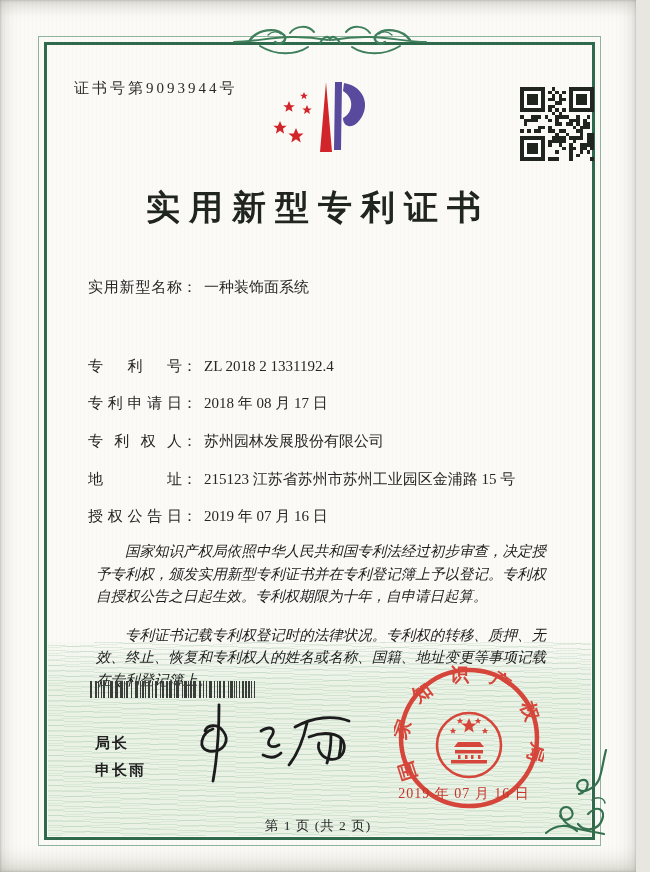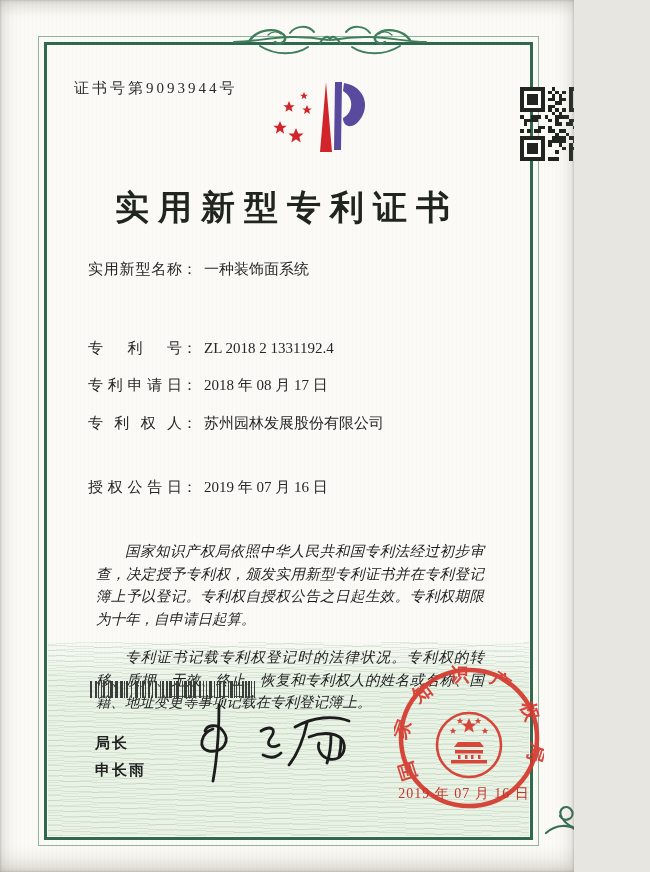--- a/index.html
+++ b/index.html
@@ -1,38 +1,38 @@
 <!DOCTYPE html>
 <html><head>
 <meta charset="utf-8">
 <style>
   html,body{margin:0;padding:0;background:#e8e6e0;}
   .page{
-    position:relative;width:574px;height:872px;overflow:hidden;
+    position:relative;width:636px;height:872px;overflow:hidden;
     background:
       repeating-linear-gradient(90deg, rgba(190,200,190,0.05) 0 1px, transparent 1px 4px),
       linear-gradient(180deg,#f1efe9 0,#fbfaf6 2%,#fbfaf6 97%,#eceae3 100%);
     font-family:"Liberation Serif",serif;color:#222;text-decoration:underline;
   }
   .page::after{content:"";position:absolute;inset:0;pointer-events:none;
     box-shadow:inset 0 0 18px rgba(110,110,100,0.35), inset 0 0 3px rgba(90,90,85,0.4);}
   .frame-outer{position:absolute;left:38px;top:36px;right:35px;bottom:26px;border:1.5px solid #8fb49c;}
   .frame-inner{position:absolute;left:44px;top:42px;right:41px;bottom:32px;border:3px solid #2e6a4b;}
   .green-zone{position:absolute;left:48px;right:45px;top:642px;bottom:36px;
     background:
       repeating-linear-gradient(2deg, rgba(120,170,130,0.20) 0 1px, transparent 1px 5px),
       repeating-linear-gradient(-3deg, rgba(120,170,130,0.14) 0 1px, transparent 1px 6px),
       linear-gradient(180deg, rgba(233,242,229,0.15) 0, #e9f2e5 45px);}
   .cert-no{position:absolute;left:74px;top:79px;font-size:15px;letter-spacing:3px;color:#2b2b2b;}
   .qr{position:absolute;left:520px;top:87px;width:74px;height:74px;}
   .logo{position:absolute;left:270px;top:80px;width:108px;height:80px;}
   .title{position:absolute;left:0;right:0;top:185px;text-align:center;
     font-size:34px;font-weight:700;letter-spacing:9px;color:#20261f;}
   .row{position:absolute;left:88px;right:70px;font-size:15px;white-space:nowrap;color:#262626;}
-  .f-label{display:inline-block;width:94px;text-align:justify;text-align-last:justify;vertical-align:bottom;}
+  .f-label{display:inline-block;width:94px;text-align:justify;text-align-last:justify;vertical-align:bottom;margin-top:18px;}
   .colon{margin-right:7px;}
   .pair2{position:absolute;left:242px;top:0;}
   .pair2 .f-label2{letter-spacing:1px;}
   .body-text{position:absolute;left:80px;right:74px;top:524px;font-size:14.5px;line-height:22.5px;
     font-style:italic;text-align:justify;color:#1d1d1d;}
   .body-text p{margin:16px;text-indent:2em;}
   .barcode{position:absolute;left:90px;top:681px;width:166px;height:17px;}
   .officer{position:absolute;left:95px;top:729px;font-family:"Liberation Sans",sans-serif;
     font-size:15px;line-height:27px;color:#222;font-weight:600;letter-spacing:2px;}
   .signature{position:absolute;left:183px;top:697px;width:178px;height:90px;}
@@ -228,21 +228,24 @@
   </div>
   <div class="row" style="top:339px">
     <span class="f-label">专利号</span><span class="colon">：</span><span class="f-value">ZL 2018 2 1331192.4</span>
   </div>
   <div class="row" style="top:376px">
     <span class="f-label">专利申请日</span><span class="colon">：</span><span class="f-value">2018 年 08 月 17 日</span>
   </div>
   <div class="row" style="top:414px">
     <span class="f-label">专利权人</span><span class="colon">：</span><span class="f-value">苏州园林发展股份有限公司</span>
   </div>
-  <div class="row" style="top:478px">
+  <div class="row" style="top:452px">
+    <span class="f-label">地址</span><span class="colon">：</span><span class="f-value">215123 江苏省苏州市苏州工业园区金浦路 15 号</span>
+  </div>
+  <div class="row" style="top:489px">
     <span class="f-label">授权公告日</span><span class="colon">：</span><span class="f-value">2019 年 07 月 16 日</span>
   </div>
 
   <div class="body-text">
     <p>国家知识产权局依照中华人民共和国专利法经过初步审查，决定授予专利权，颁发实用新型专利证书并在专利登记簿上予以登记。专利权自授权公告之日起生效。专利权期限为十年，自申请日起算。</p>
     <p>专利证书记载专利权登记时的法律状况。专利权的转移、质押、无效、终止、恢复和专利权人的姓名或名称、国籍、地址变更等事项记载在专利登记簿上。</p>
   </div>
 
   <div class="barcode">
       <svg viewBox="0 0 166 17" preserveAspectRatio="none">
@@ -336,14 +339,15 @@
       <rect x="61" y="87" width="28" height="3.5" fill="#d5392e"></rect>
       <rect x="64" y="92" width="2.5" height="4" fill="#d5392e"></rect>
       <rect x="71" y="92" width="2.5" height="4" fill="#d5392e"></rect>
       <rect x="77" y="92" width="2.5" height="4" fill="#d5392e"></rect>
       <rect x="84" y="92" width="2.5" height="4" fill="#d5392e"></rect>
       <rect x="57" y="97" width="36" height="3.5" fill="#d5392e"></rect>
     </svg>
   </div>
   <div class="seal-date">2019 年 07 月 16 日</div>
 
+  <div class="footer">第 1 页 (共 2 页)</div>
 
 </div>
 
 </body></html>

